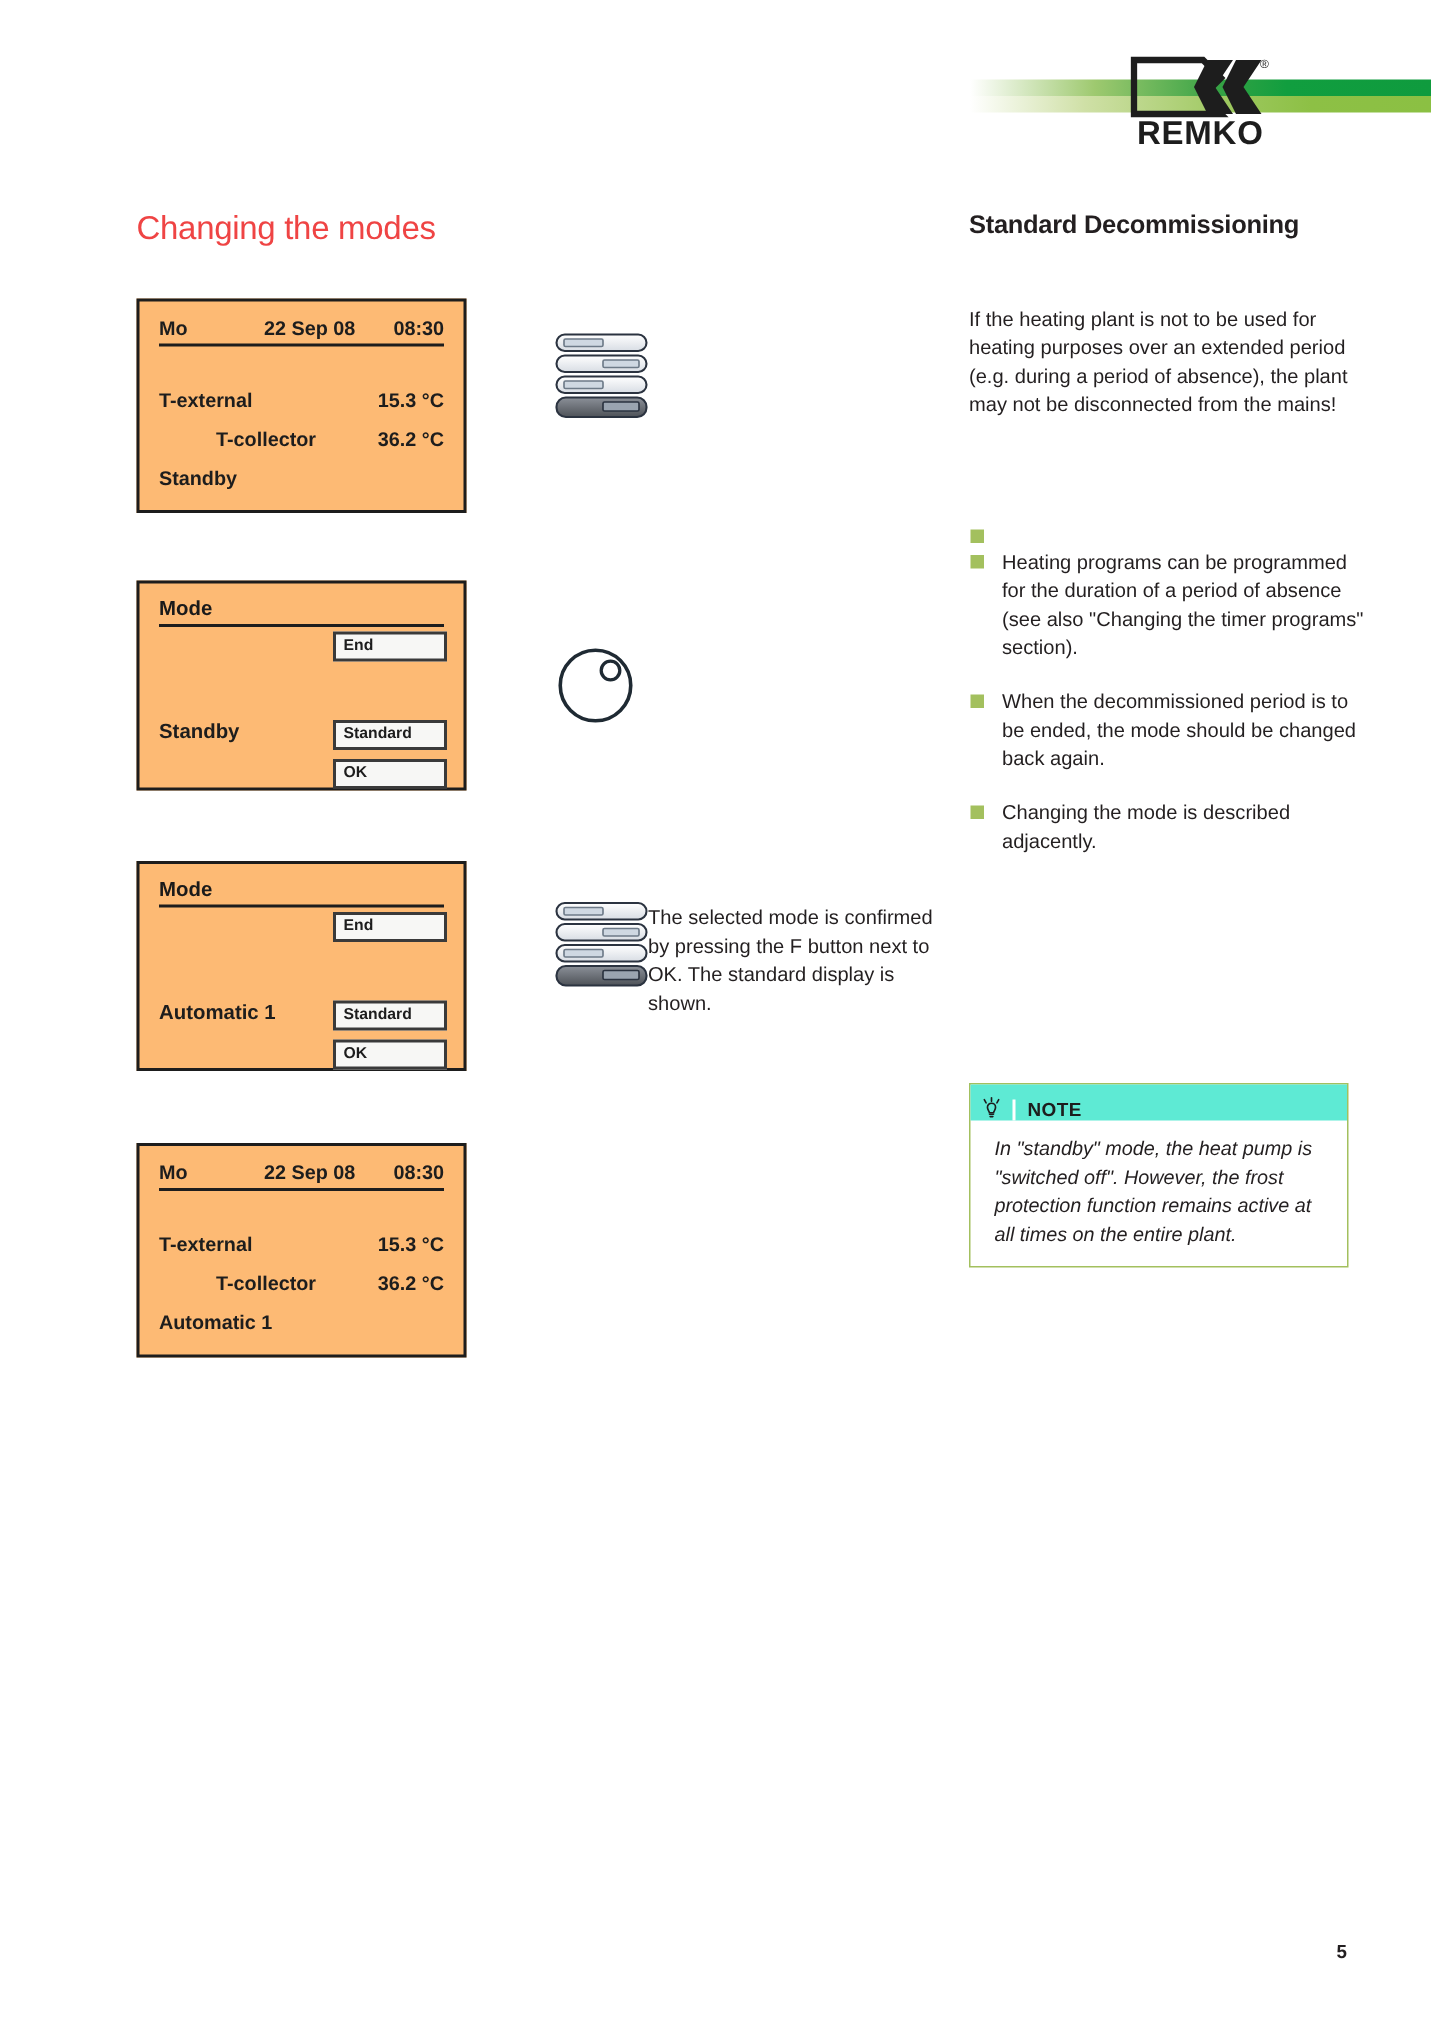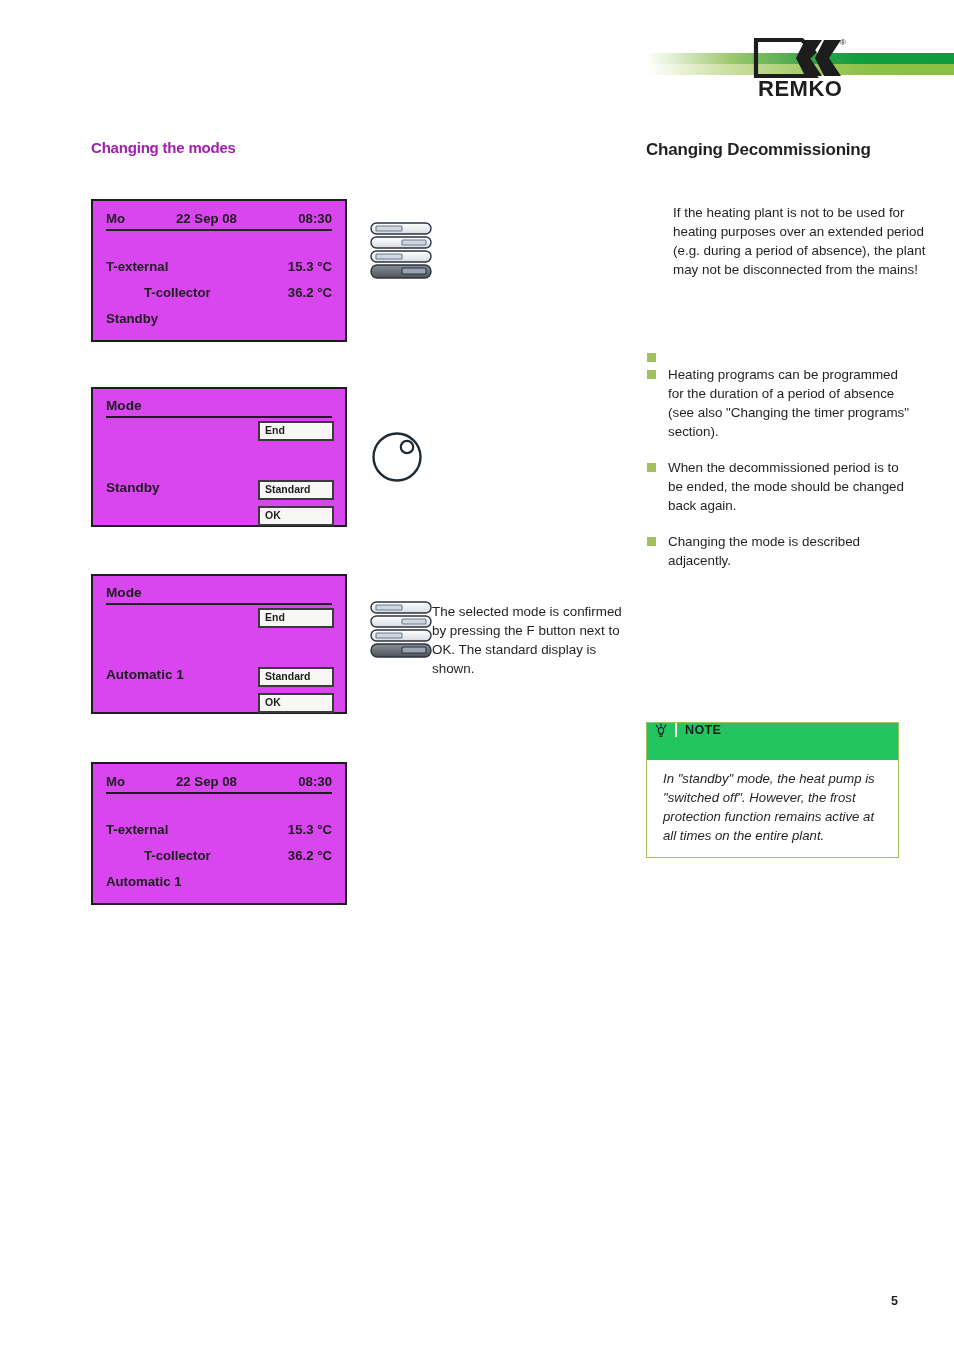--- a/index.html
+++ b/index.html
@@ -43,42 +43,42 @@
     position: absolute;
     left: 752px; top: 36px;
     width: 108px; height: 62px;
   }
   .logo svg { display: block; }
 
   
   .title-left {
     position: absolute;
     left: 91px; top: 139px;
-    font-size: 15px;
-    font-weight: bold;
+    font-size: 22px;
+    font-weight: normal;
     letter-spacing: -0.2px;
-    color: #a21caf;
+    color: #ef4444;
   }
   .title-right {
     position: absolute;
     left: 646px; top: 140px;
     width: 260px;
     font-size: 17px;
     font-weight: bold;
     line-height: 1.16;
     letter-spacing: -0.2px;
     color: #231f20;
   }
 
   
   .lcd {
     position: absolute;
     border: 2px solid #1d1d1d;
-    background: #d946ef;
-    width: 256px;
+    background: #fdba74;
+    width: 220px;
   }
   .lcd-row {
     display: flex;
     justify-content: space-between;
     align-items: baseline;
     font-size: 13.2px;
     font-weight: bold;
     color: #1d1d1d;
     padding: 0 13px;
   }
@@ -139,21 +139,20 @@
   }
 
   
   .body-right {
     position: absolute;
     left: 646px;
     width: 262px;
     font-size: 13.4px;
     line-height: 1.42;
     color: #231f20;
-    margin-left: 27px;
   }
   .bullet-list {
     position: absolute;
     left: 646px;
     width: 265px;
   }
   .bullet {
     position: relative;
     padding-left: 22px;
     font-size: 13.4px;
@@ -170,24 +169,24 @@
 
   
   .notebox {
     position: absolute;
     left: 646px; top: 722px;
     width: 253px;
     border: 1px solid #a3c05e;
     background: #ffffff;
   }
   .note-head {
-    background: #22c55e;
-    height: 37px;
+    background: #5eead4;
+    height: 24px;
     display: flex;
-    align-items: flex-start;
+    align-items: flex-end;
     padding-left: 7px;
   }
   .note-bulb { width: 14px; height: 16px; display:block; }
   .note-div {
     width: 2px; height: 14px;
     background: #ffffff;
     margin: 0 8px 0 7px;
   }
   .note-title {
     font-size: 12.6px;
@@ -345,21 +344,21 @@
       <g stroke="#6d7a88" stroke-width="1.1" fill="#cfd8e2">
         <rect x="6" y="4" width="26" height="5" rx="1"></rect>
         <rect x="32" y="18" width="24" height="5" rx="1"></rect>
         <rect x="6" y="32" width="26" height="5" rx="1"></rect>
       </g>
       <rect x="32" y="46" width="24" height="6" rx="1" fill="#9aa4b0" stroke="#2b3340" stroke-width="1.1"></rect>
     </svg>
   </div>
   <div class="step-text" style="left:432px; top:602px;">The selected mode is confirmed by pressing the F button next to OK. The standard display is shown.</div>
 
-  <div class="title-right">Changing Decommissioning</div>
+  <div class="title-right">Standard Decommissioning</div>
 
   <div class="body-right" style="top:203px;">If the heating plant is not to be used for heating purposes over an extended period (e.g. during a period of absence), the plant may not be disconnected from the mains!</div>
 
   <div class="bullet-list" style="top:348px;">
     <div class="bullet">
       <span class="sq"></span>
     </div>
     <div class="bullet">
       <span class="sq"></span>
       <span>Heating programs can be programmed for the duration of a period of absence (see also "Changing the timer programs" section).</span>

